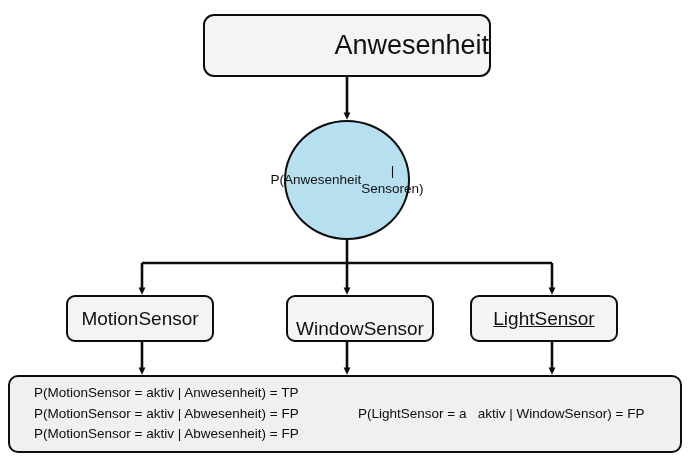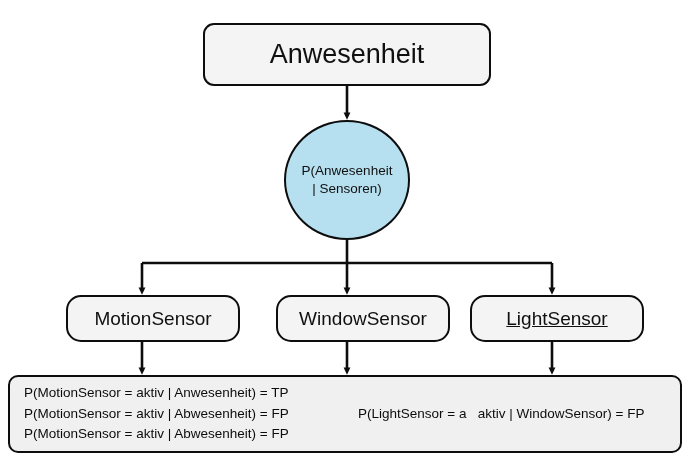--- a/index.html
+++ b/index.html
@@ -33,49 +33,50 @@
     border: 2.5px solid #0d0d0d;
     border-radius: 10px;
     display: flex;
     align-items: center;
     justify-content: center;
     text-align: center;
     color: #101010;
   }
   #root-node {
     left: 203px;
-    top: 23px;
+    top: 14px;
     width: 288px;
     height: 63px;
     font-size: 27px;
     border-radius: 11px;
+    justify-content: flex-end;
   }
   .sensor-node {
     top: 295px;
-    width: 174px;
+    width: 148px;
     height: 47px;
     font-size: 19px;
-    border-radius: 15px;
+    border-radius: 9px;
   }
   #sensor-node-motion { left: 66px; }
-  #sensor-node-window { left: 276px; }
+  #sensor-node-window { left: 286px; align-items: flex-end; }
   #sensor-node-light  { left: 470px; text-decoration: underline; }
 
   #inference-ellipse {
     position: absolute;
     left: 284px;
     top: 120px;
     width: 126px;
     height: 120px;
     box-sizing: border-box;
     background: #b6dfef;
     border: 2.5px solid #0d0d0d;
     border-radius: 50%;
     display: flex;
-    flex-direction: column;
+    flex-direction: row;
     align-items: center;
     justify-content: center;
     text-align: center;
     font-size: 13.5px;
     line-height: 1.35;
     color: #101010;
   }
 
   #cpt-panel {
     position: absolute;
@@ -96,21 +97,21 @@
     display: flex;
     flex-direction: column;
     justify-content: center;
     font-size: 13.5px;
     line-height: 1.52;
     color: #0c0c0c;
     white-space: pre;
   }
   #cpt-column-left {
     width: 336px;
-    padding-left: 14px;
+    padding-left: 24px;
   }
   #cpt-column-right {
     flex: 1;
     padding-left: 12px;
   }
   .cpt-line { display: block; }
 </style>
 </head>
 <body>
 

